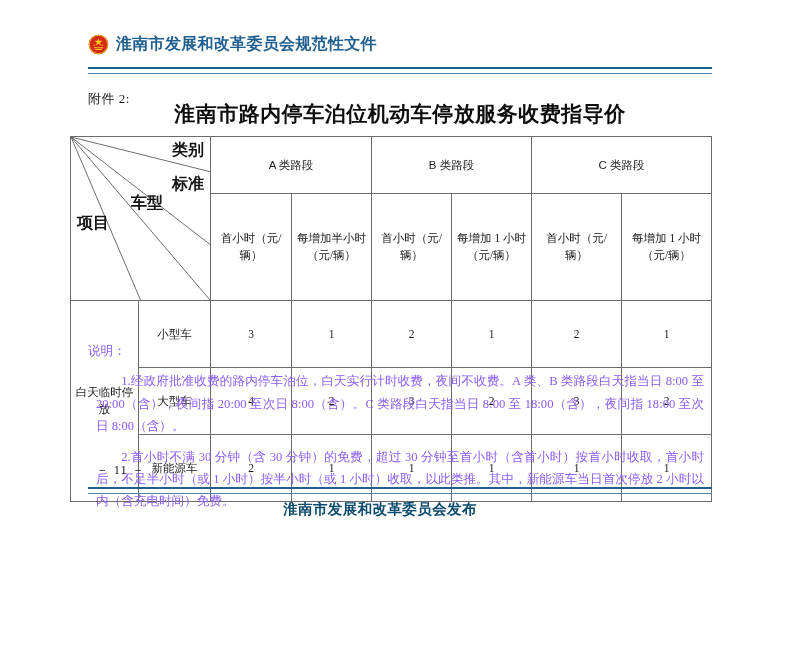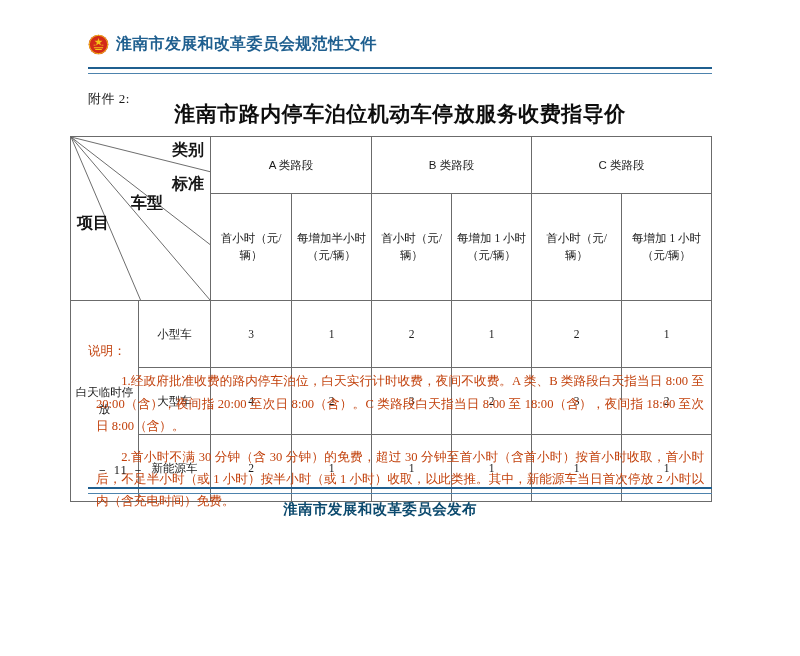--- a/index.html
+++ b/index.html
@@ -150,21 +150,21 @@
   }
 
   
   .notes {
     position: absolute;
     left: 88px;
     top: 340px;
     width: 624px;
     font-size: 12.6px;
     line-height: 1.78;
-    color: #c2410c;
+    color: #8b5cf6;
     text-align: justify;
   }
   .notes .lead { margin: 0 0 1px 0; }
   .notes p.para {
     margin: 8px;
     text-indent: 2em;
   }
 
   
   .page-num {

